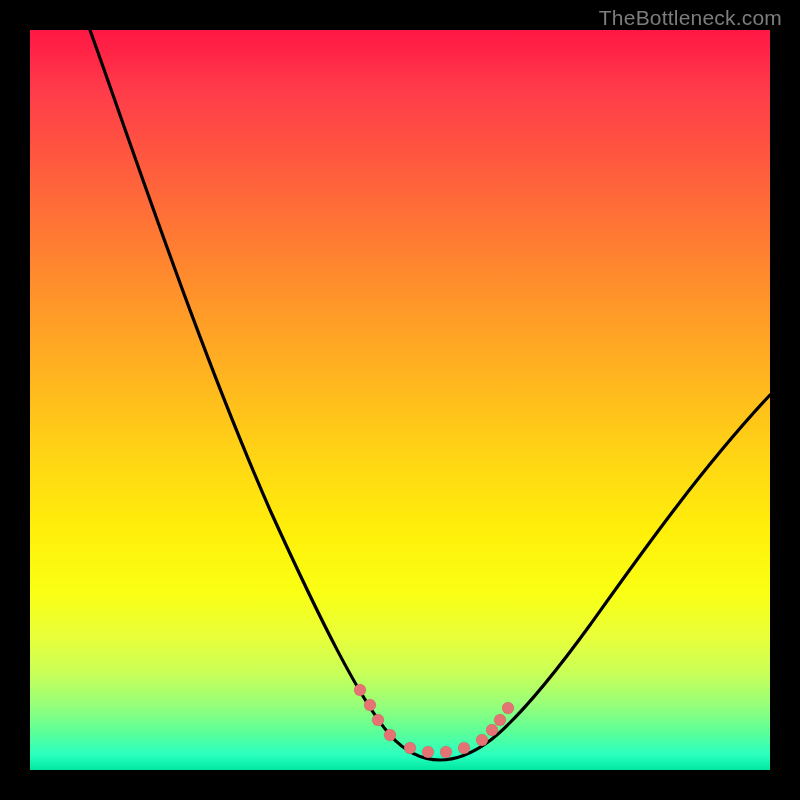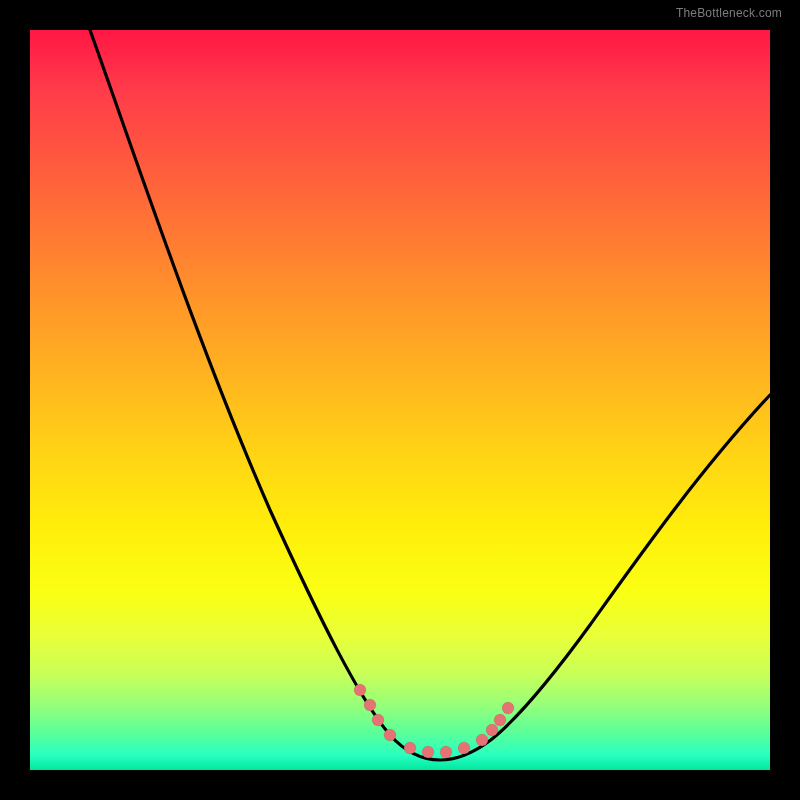--- a/index.html
+++ b/index.html
@@ -61,21 +61,21 @@
   .dot {
     fill: #e57373;
     stroke: rgba(0,0,0,0.15);
     stroke-width: 0.5;
   }
   .brand {
     position: absolute;
     top: 6px;
     right: 18px;
     color: #7d7d7d;
-    font-size: 12px;
+    font-size: 21px;
     font-weight: 500;
     letter-spacing: 0.2px;
     user-select: none;
   }
 </style>
 </head>
 <body>
 
 <div class="frame">
 

